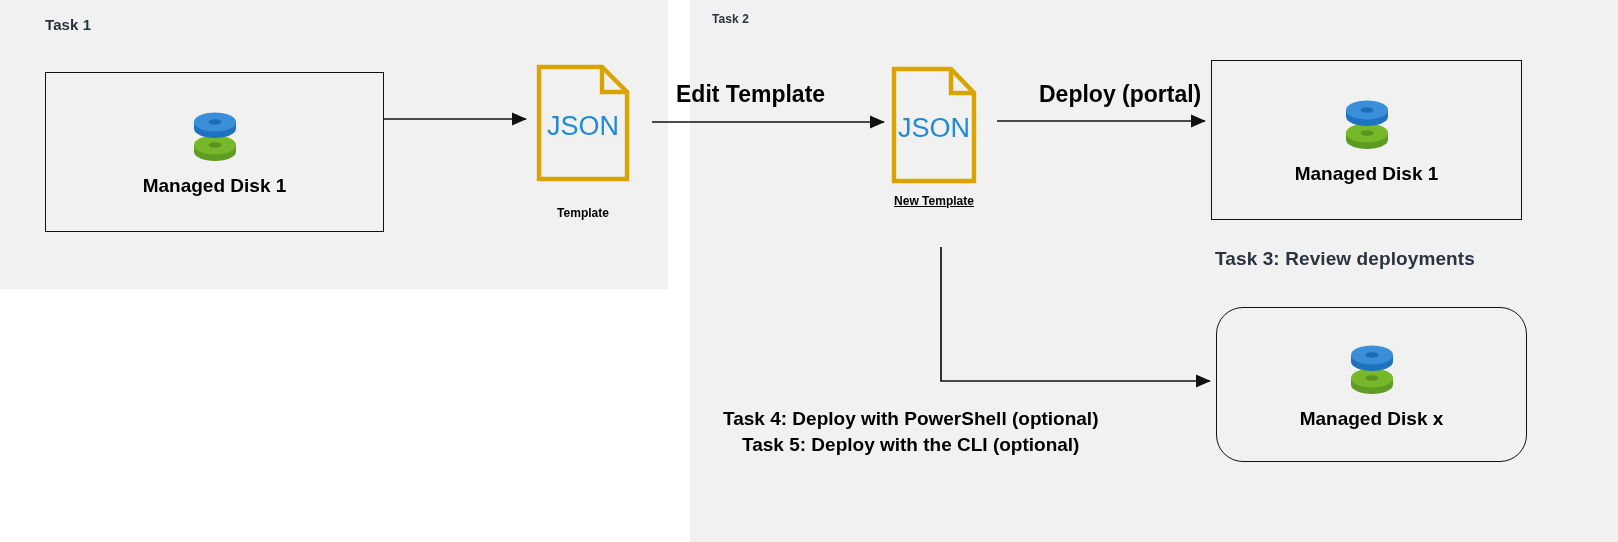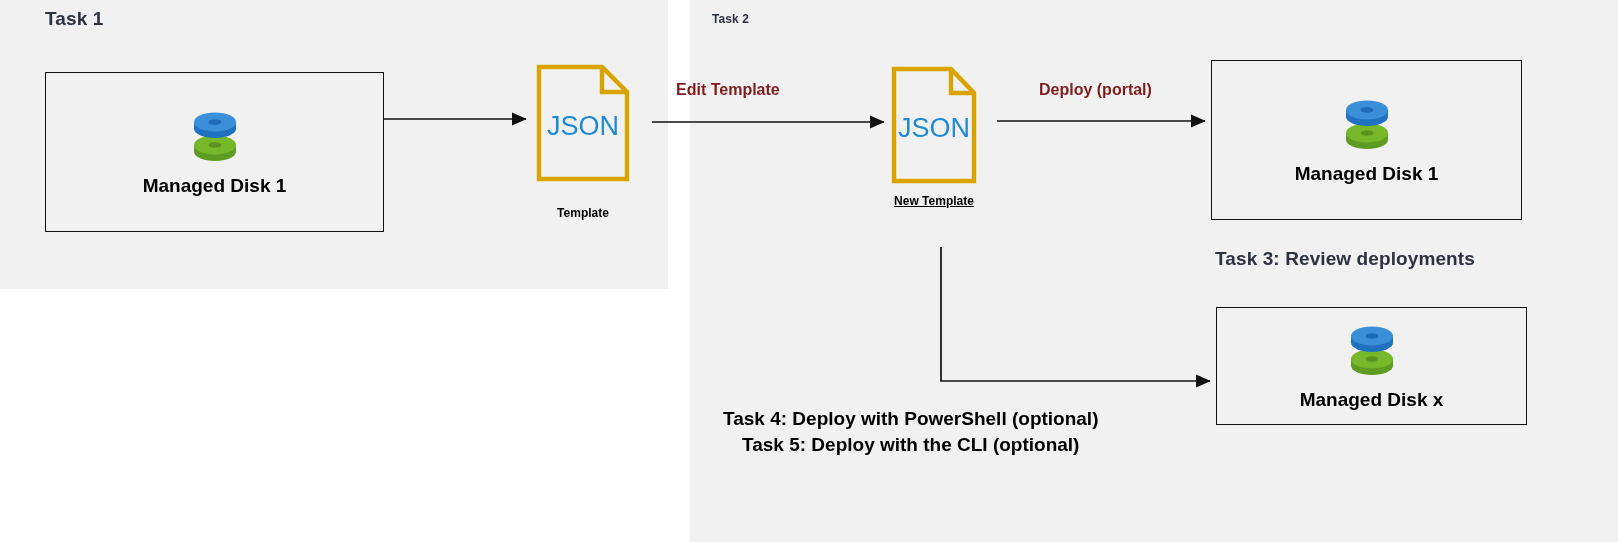--- a/index.html
+++ b/index.html
@@ -28,34 +28,34 @@
   #panel-task2 { left: 690px; top: 0px; width: 928px;  height: 542px; }
 
   
   .section-label {
     position: absolute;
     color: #2b3240;
     font-weight: bold;
     white-space: nowrap;
     letter-spacing: 0.1px;
   }
-  #label-task1 { left: 45px;   top: 8px; font-size: 19px; }
+  #label-task1 { left: 45px;   top: 16px; font-size: 15px; }
   #label-task2 { left: 712px;  top: 12px; font-size: 12px; }
   #label-task3 { left: 1215px; top: 248px; font-size: 19px; }
 
   
   .resource-box {
     position: absolute;
     border: 1.6px solid #111111;
     background: #f1f1f1;
     box-sizing: border-box;
   }
   #box-disk1-left  { left: 45px;   top: 72px;  width: 339px; height: 160px; }
   #box-disk1-right { left: 1211px; top: 60px;  width: 311px; height: 160px; }
-  #box-diskx       { left: 1216px; top: 307px; width: 311px; height: 118px; }
+  #box-diskx       { left: 1216px; top: 307px; width: 311px; height: 155px; border-radius: 27px; }
 
   .box-inner {
     position: absolute;
     left: 0; right: 0;
     top: 50%;
     transform: translateY(-50%);
     text-align: center;
   }
   .box-caption {
     font-size: 19px;
@@ -89,23 +89,23 @@
     color: #000000;
     white-space: nowrap;
     text-align: center;
   }
   #caption-template  { left: 490px; top: 206px; width: 186px; }
   #caption-newtmpl   { left: 841px; top: 194px; width: 186px; text-decoration: underline; }
 
   
   .edge-label {
     position: absolute;
-    font-size: 16px;
-    font-weight: bold;
-    color: #7f1d1d;
+    font-size: 23px;
+    font-weight: bold;
+    color: #000000;
     white-space: nowrap;
   }
   #label-edit-template { left: 676px;  top: 81px; }
   #label-deploy-portal { left: 1003px; top: 81px; margin-left: 36px; }
 
   .task-note {
     position: absolute;
     font-size: 19px;
     font-weight: bold;
     color: #000000;

